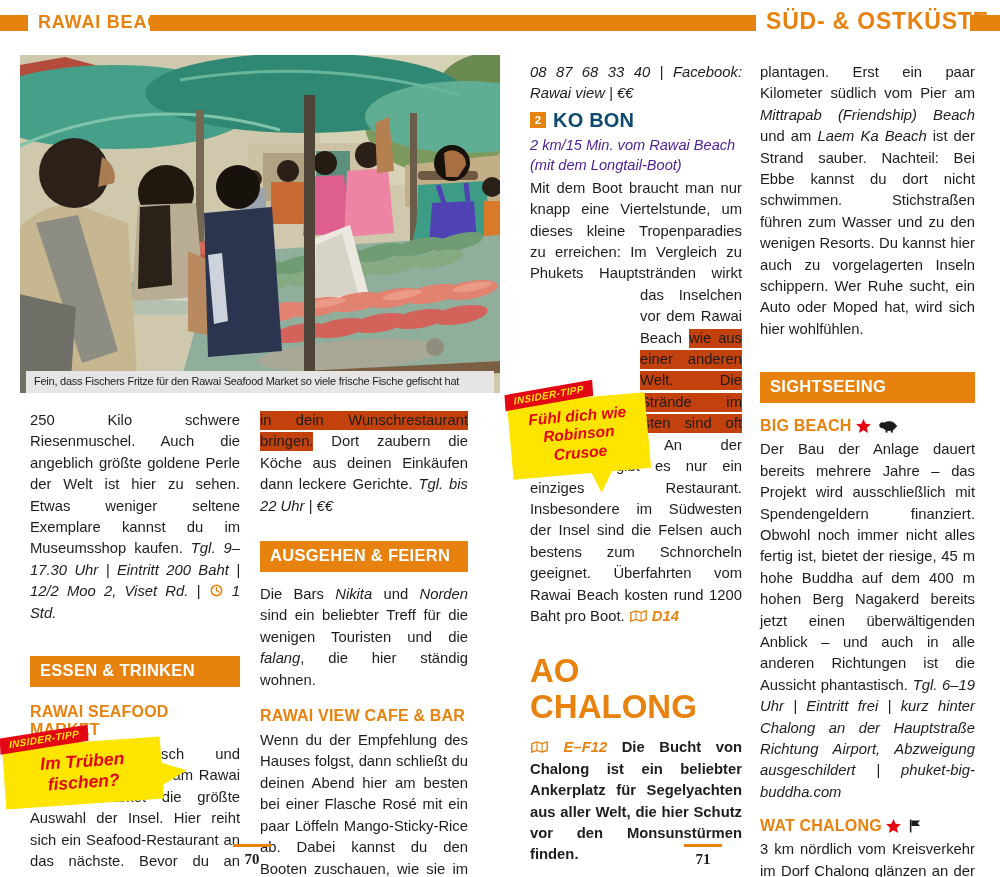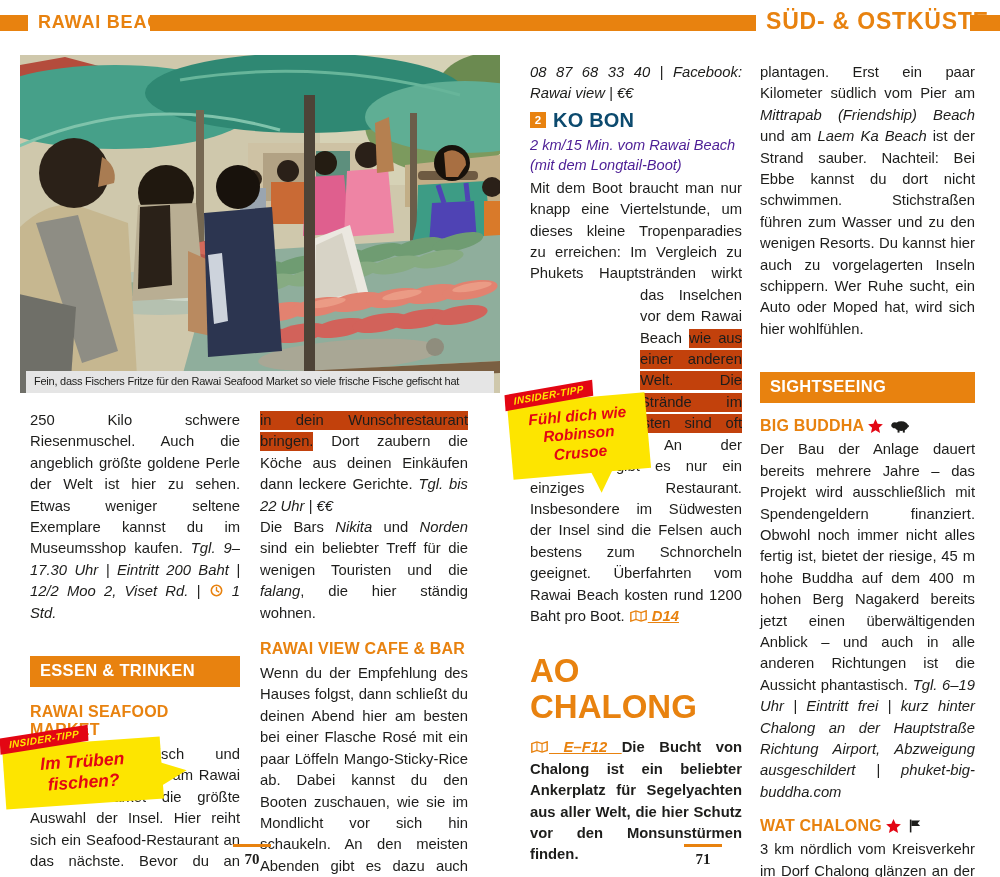--- a/index.html
+++ b/index.html
@@ -26,21 +26,21 @@
   .col{position:absolute;}
   #col1{left:30px;top:410px;width:210px;}
   #col2{left:260px;top:410px;width:208px;}
   #col3{left:530px;top:62px;width:212px;}
   #col4{left:760px;top:62px;width:215px;}
   p.bt{margin:0;font-size:14.8px;line-height:21.4px;text-align:justify;}
   p.dist{margin:0 0 2px;font-size:14.6px;line-height:20.5px;text-align:left;}
   .s-i{font-style:italic;}
   .s-b{font-weight:700;}
   .s-ig{font-style:italic;color:#4c1d95;}
-  .s-io{font-style:italic;color:#e8820f;font-weight:700;text-decoration:underline;}
+  .s-io{font-style:italic;color:#e8820f;font-weight:700;}
   .s-m{background:#c2410c;padding:1px 0 2px;box-decoration-break:clone;-webkit-box-decoration-break:clone;}
   .tip-spacer{float:left;margin:3px 10px 0 0;}
   .sec-header{
     background:#e8820f;color:#fff;font-weight:700;font-size:16.5px;
     padding:5px 12px 7px 10px;margin:32px 0 12px;letter-spacing:.3px;
   }
   .subhead{color:#e8820f;font-weight:700;font-size:16px;margin:16px 0 5px;letter-spacing:.2px;}
   .poi-head{color:#e8820f;font-weight:700;font-size:16px;margin:14px 0 4px;letter-spacing:.2px;display:flex;align-items:center;gap:3px;}
   .big-title{color:#e8820f;font-weight:700;font-size:33px;line-height:36px;margin:18px 0 12px;}
   .mt-big{margin-top:26px;}
@@ -210,20 +210,21 @@
           <circle cx="7" cy="7" r="5.6" fill="none" stroke="#e8820f" stroke-width="1.7"></circle>
           <path d="M7 3.8V7l2.4 1.5" fill="none" stroke="#e8820f" stroke-width="1.5" stroke-linecap="round"></path>
         </svg></span><span class="s-i"> 1 Std.</span></p>
   <h2 class="sec-header">ESSEN &amp; TRINKEN</h2>
   <h3 class="subhead">RAWAI SEAFOOD MARKET</h3>
   <p class="bt"><span>Wer gern Fisch und Meerestiere isst, hat am Rawai Seafood Market die größte Auswahl der Insel. Hier reiht sich ein Seafood-Restaurant an das nächste. Bevor du an einem Tisch Platz nimmst, solltest du aber erst bei den Verkaufsständen auf der anderen </span></p>
 </div>
 
 <div class="col" id="col2">
   <p class="bt"><span class="s-m">in dein Wunschrestaurant bringen.</span><span> Dort zaubern die Köche aus deinen Einkäufen dann leckere Gerichte. </span><span class="s-i">Tgl. bis 22 Uhr | €€</span></p>
+  <h2 class="sec-header" style="margin-top:24px;">AUSGEHEN &amp; FEIERN</h2>
   <p class="bt"><span>Die Bars </span><span class="s-i">Nikita</span><span> und </span><span class="s-i">Norden</span><span> sind ein beliebter Treff für die wenigen Touristen und die </span><span class="s-i">falang</span><span>, die hier ständig wohnen.</span></p>
   <h3 class="subhead">RAWAI VIEW CAFE &amp; BAR</h3>
   <p class="bt"><span>Wenn du der Empfehlung des Hauses folgst, dann schließt du deinen Abend hier am besten bei einer Flasche Rosé mit ein paar Löffeln Mango-Sticky-Rice ab. Dabei kannst du den Booten zuschauen, wie sie im Mondlicht vor sich hin schaukeln. An den meisten Abenden gibt es dazu auch Livemusik in angenehmer Lautstärke. </span></p>
 </div>
 
 <div class="col" id="col3">
   <p class="bt"><span class="s-i">08 87 68 33 40 | Facebook: Rawai view | €€</span></p>
   <div class="poi-line">
     <span class="poi-num">2</span>
     <span class="poi-name">KO BON</span>
@@ -238,21 +239,21 @@
           <path d="M1 3 L7 1 L13 3 L19 1 V11 L13 13 L7 11 L1 13 Z" fill="none" stroke="#e8820f" stroke-width="1.7"></path>
           <path d="M7 1 V11 M13 3 V13" stroke="#e8820f" stroke-width="1.3" fill="none"></path>
         </svg></span><span class="s-io"> E–F12 </span><span class="s-b">Die Bucht von Chalong ist ein beliebter Ankerplatz für Segelyachten aus aller Welt, die hier Schutz vor den Monsunstürmen finden.</span></p>
 
 </div>
 
 <div class="col" id="col4">
   <p class="bt"><span>plantagen. Erst ein paar Kilometer südlich vom Pier am </span><span class="s-i">Mittrapab (Friendship) Beach</span><span> und am </span><span class="s-i">Laem Ka Beach</span><span> ist der Strand sauber. Nachteil: Bei Ebbe kannst du dort nicht schwimmen. Stichstraßen führen zum Wasser und zu den wenigen Resorts. Du kannst hier auch zu vorgelagerten Inseln schippern. Wer Ruhe sucht, ein Auto oder Moped hat, wird sich hier wohlfühlen.</span></p>
   <h2 class="sec-header">SIGHTSEEING</h2>
   <h3 class="poi-head">
-      <span>BIG BUDDHA </span>
+      <span>BIG BEACH </span>
       <span class="icon"><svg viewBox="0 0 20 19" width="15" height="14">
           <path d="M10 0 L12.9 6.6 L20 7.2 L14.6 11.9 L16.2 19 L10 15.2 L3.8 19 L5.4 11.9 L0 7.2 L7.1 6.6 Z" fill="#e30613"></path>
         </svg></span>
       <span> </span>
       <span class="icon"><svg viewBox="0 0 22 16" width="18" height="13">
           <ellipse cx="12.5" cy="7.5" rx="8.5" ry="6" fill="#1d1d1b"></ellipse>
           <circle cx="4.5" cy="6.5" r="3.8" fill="#1d1d1b"></circle>
           <rect x="0.5" y="5.2" width="3" height="3" fill="#1d1d1b"></rect>
           <rect x="8" y="12" width="2.4" height="3.5" fill="#1d1d1b"></rect>
           <rect x="14.5" y="12" width="2.4" height="3.5" fill="#1d1d1b"></rect>

